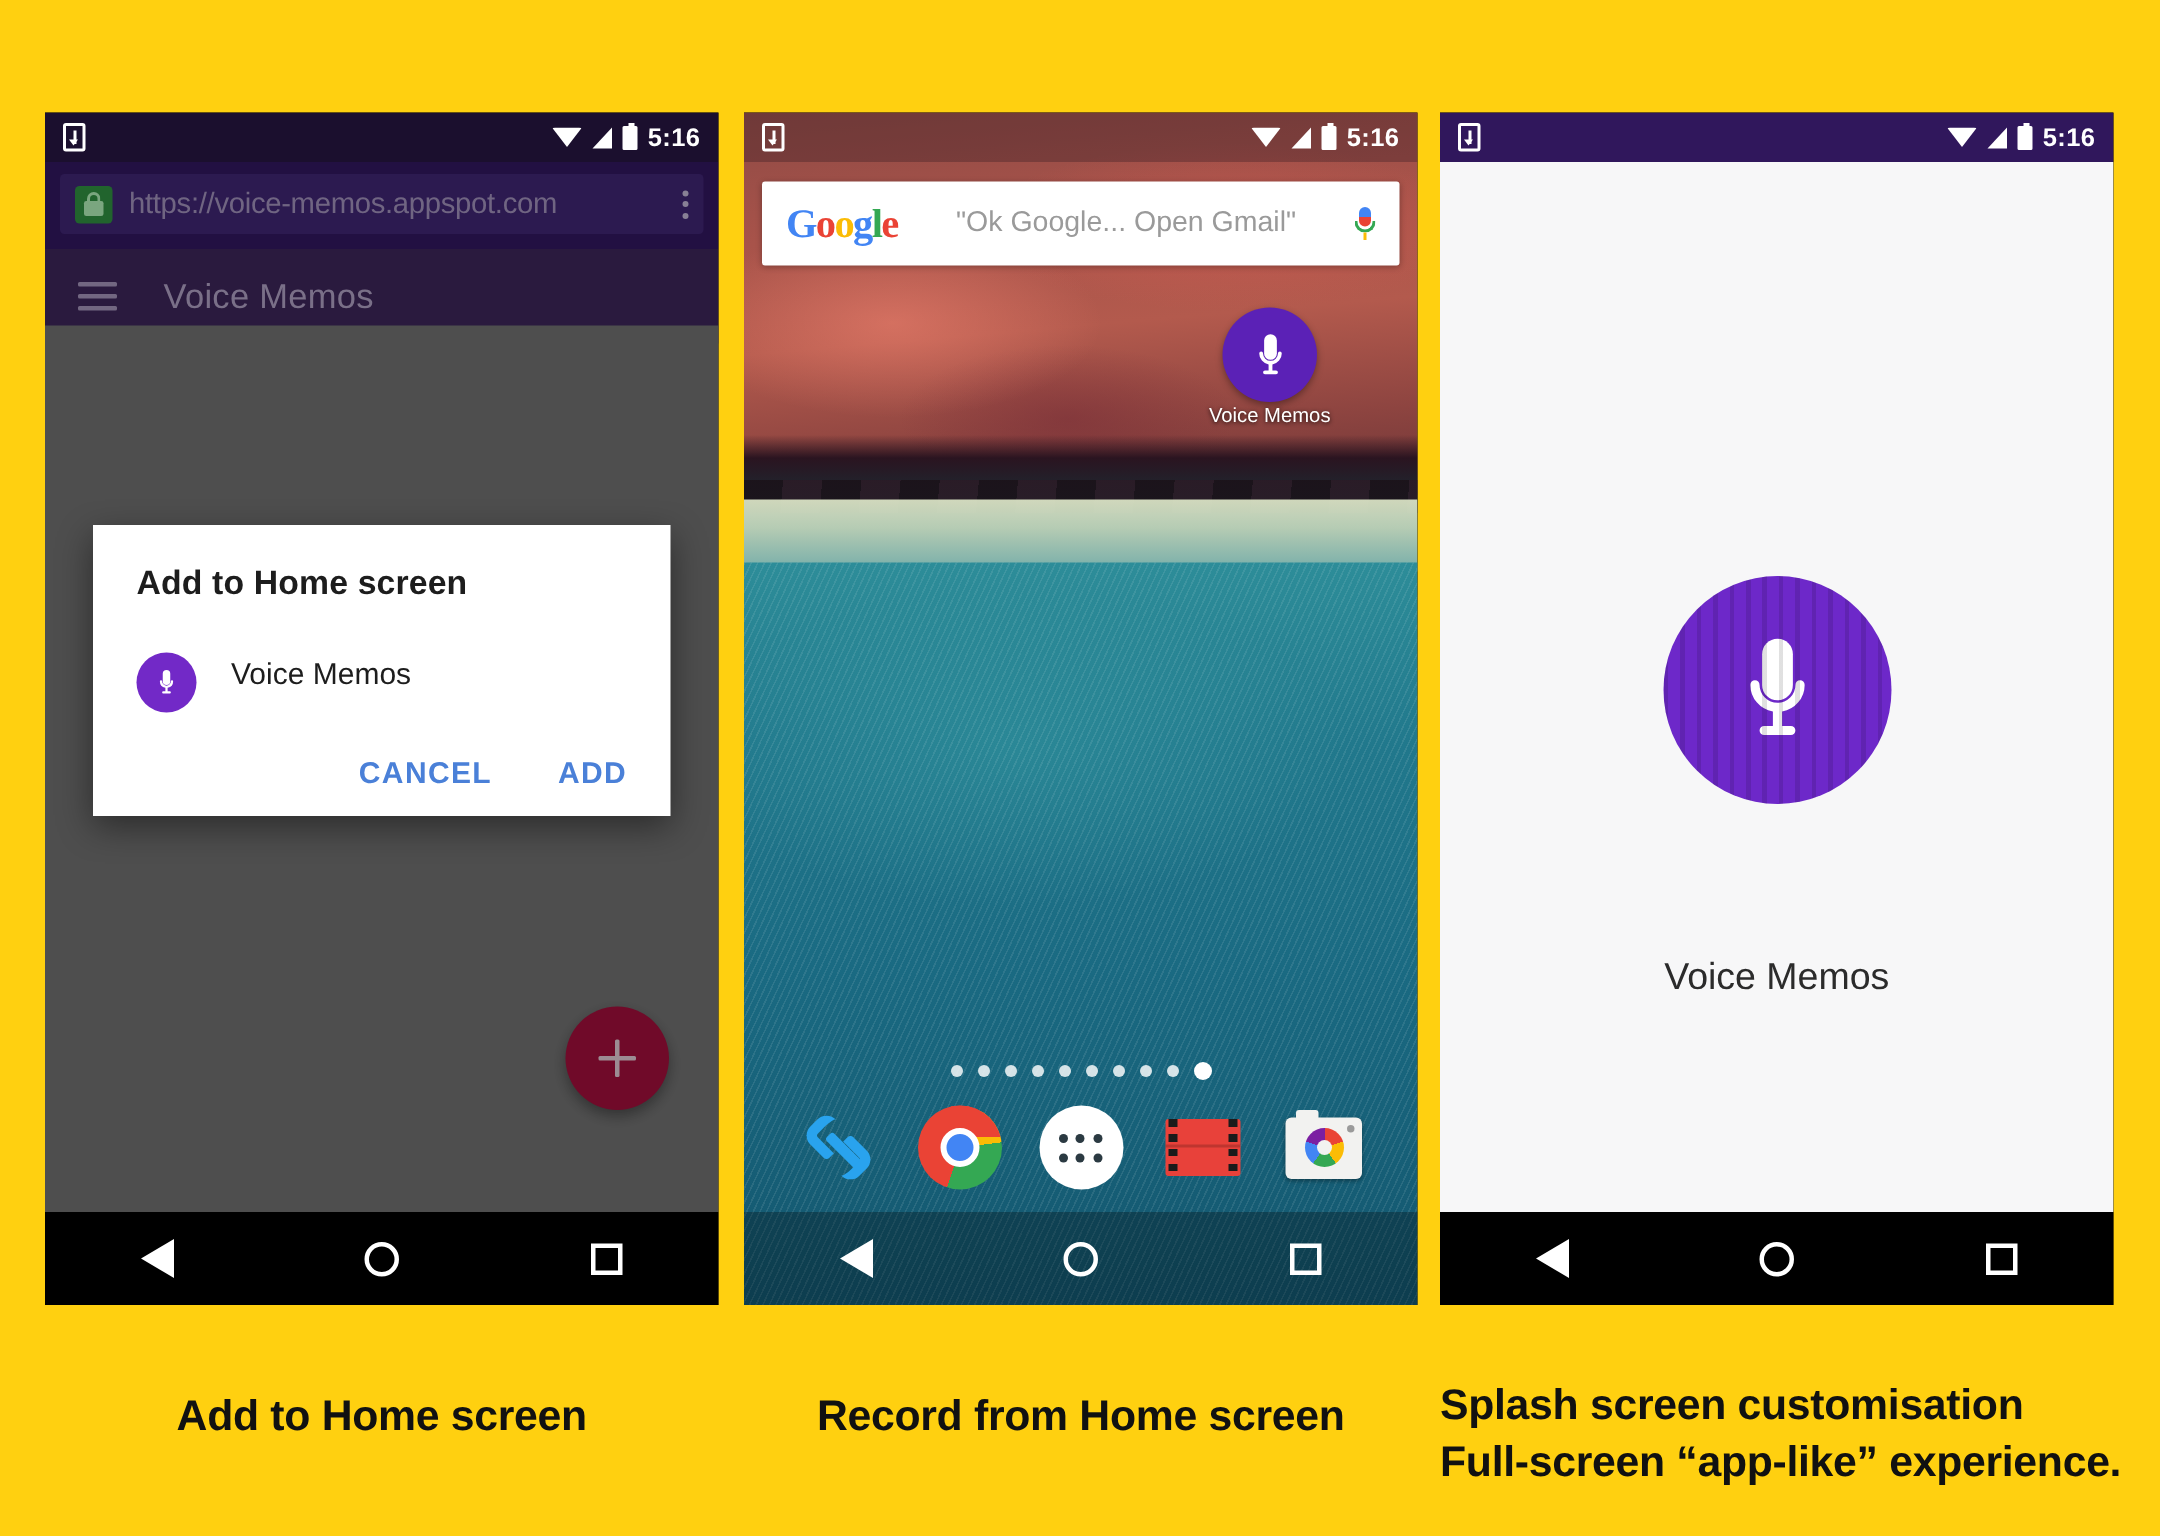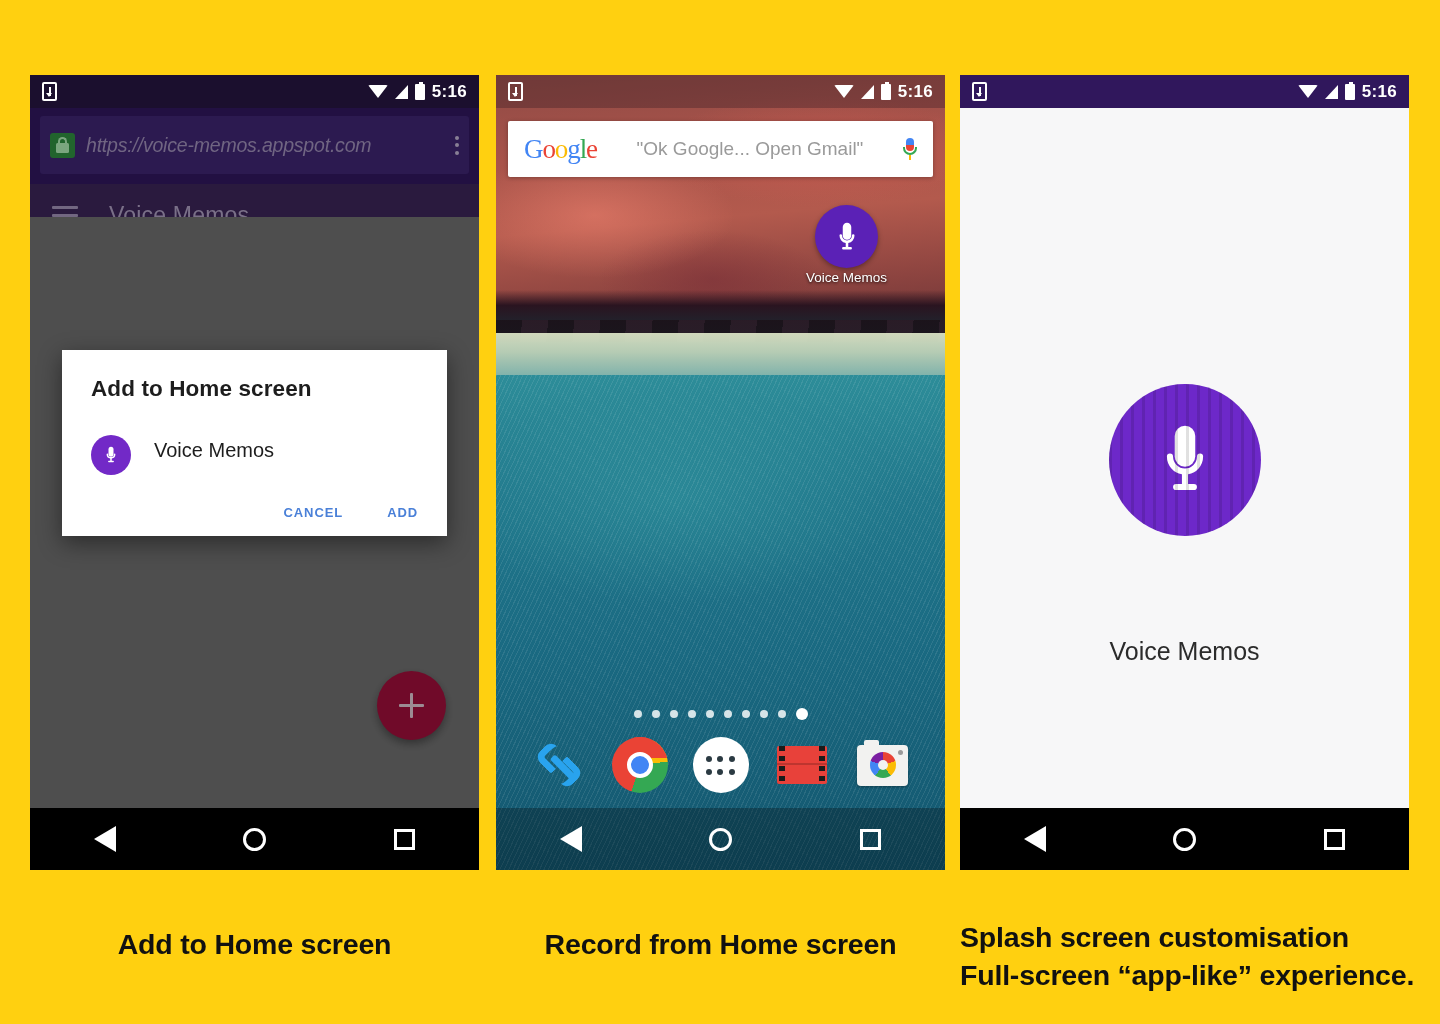--- a/index.html
+++ b/index.html
@@ -50,22 +50,22 @@
   }
   .navbar.nb-trans{ background:rgba(0,0,0,.28); }
   .nav-back{ width:0;height:0; border-top:13px solid transparent; border-bottom:13px solid transparent;
              border-right:22px solid #fff; }
   .nav-home{ width:23px; height:23px; border:3px solid #fff; border-radius:50%; }
   .nav-rec{ width:21px; height:21px; border:3px solid #fff; }
 
   
   .omnibox-wrap{ background:#30175c; padding:8px 10px 10px 10px; }
   .omnibox{
-    background:#3d2470; border-radius:3px; height:58px;
-    display:flex; align-items:center; padding:0 10px;font-style:italic;
+    background:#3d2470; border-radius:3px; height:40px;
+    display:flex; align-items:center; padding:0 10px;
   }
   .lock{ width:25px; height:25px; background:#2e8b3f; border-radius:3px;
          display:flex; align-items:center; justify-content:center; flex:0 0 auto; }
   .lock .shackle{ width:9px;height:7px;border:2.5px solid #a9e6b0;border-bottom:none;
          border-radius:5px 5px 0 0; margin-bottom:-1px; }
   .lock .body{ width:13px;height:10px;background:#a9e6b0;border-radius:1.5px; }
   .lock .inner{ display:flex; flex-direction:column; align-items:center; }
   .url{ color:#9b8cb4; font-size:19.5px; margin-left:11px; white-space:nowrap;
         letter-spacing:-.2px; }
   .kebab{ margin-left:auto; display:flex; flex-direction:column; gap:3.5px; padding-left:8px; }
@@ -114,21 +114,21 @@
   }
   .dlg-field{ flex:1; margin-left:23px; }
   .dlg-input{
     font-size:20px; color:#1d1d1d; padding-bottom:9px;
     border:none; outline:none; width:100%; background:transparent;
     font-family:"Liberation Sans", sans-serif;
   }
   .dlg-underline{ height:2px; background:#4a80d8; }
   .dlg-actions{ display:flex; justify-content:flex-end; gap:44px; margin-top:30px; }
   .dlg-btn{
-    color:#4a80d8; font-size:13px; font-weight:bold; letter-spacing:.9px;
+    color:#4a80d8; font-size:20px; font-weight:bold; letter-spacing:.9px;
     background:none; border:none; cursor:pointer;
     font-family:"Liberation Sans", sans-serif;
   }
 
   
   .wallpaper{ position:absolute; inset:0; }
   .wp-sky{
     position:absolute; top:0; left:0; right:0; height:255px;
     background:
       radial-gradient(ellipse 200px 90px at 22% 55%, rgba(255,140,120,.45), transparent 70%),
@@ -159,21 +159,21 @@
     content:""; position:absolute; top:30px; left:0; right:0; height:22px;
     background:repeating-linear-gradient(95deg,#1a1118 0 26px, #2b1b26 26px 52px);
     opacity:.85;
   }
 
   .gsearch{
     position:absolute; top:46px; left:12px; right:12px; height:56px;
     background:#fff; border-radius:2px; display:flex; align-items:center;
     padding:0 16px; box-shadow:0 1px 4px rgba(0,0,0,.3);
   }
-  .glogo{ font-size:27px; font-weight:normal; letter-spacing:-1.1px;
+  .glogo{ font-size:27px; font-weight:bold; letter-spacing:-1.1px;
           font-family:"Liberation Serif", serif; }
   .glogo .b{color:#4285F4;} .glogo .r{color:#EA4335;} .glogo .y{color:#FBBC05;}
   .glogo .g{color:#34A853;}
   .gplaceholder{ flex:1; text-align:center; color:#9a9a9a; font-size:19px; padding:0 6px;
                  white-space:nowrap; }
   .gmic{ width:14px; height:22px; position:relative; flex:0 0 auto; }
   .gmic .cap{ position:absolute; top:0; left:3px; width:8px; height:13px;
               border-radius:4px; background:linear-gradient(180deg,#4285F4 0 50%,#EA4335 50% 100%); }
   .gmic .arc{ position:absolute; top:9px; left:0; width:14px; height:8px;
               border:2px solid #34A853; border-top:none; border-radius:0 0 8px 8px; }

